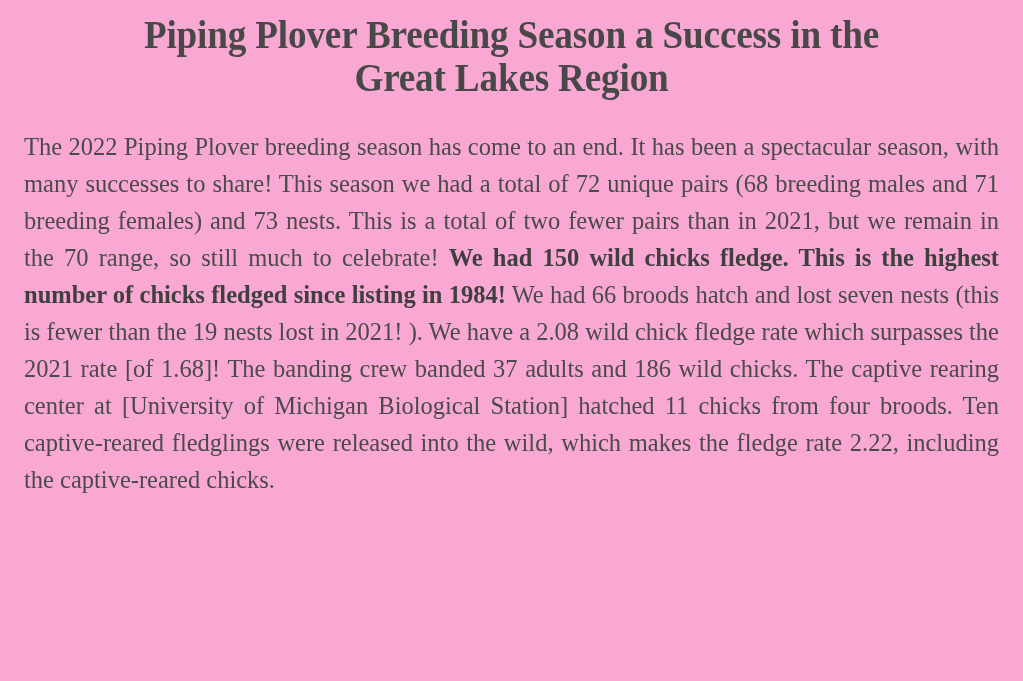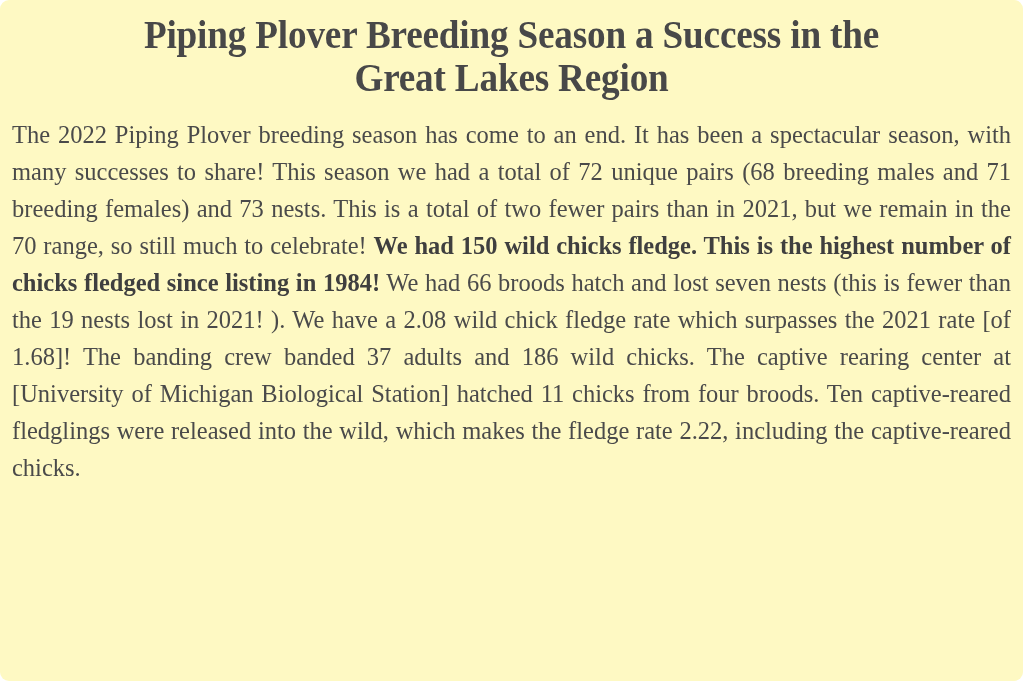--- a/index.html
+++ b/index.html
@@ -14,41 +14,40 @@
     font-family: "Liberation Serif", "DejaVu Serif", serif;
     color: #4a4a4a;
     -webkit-font-smoothing: antialiased;
   }
 
   .page {
     box-sizing: border-box;
     width: 1023px;
     height: 681px;
     padding: 0 12px;
-    background: #fef9c3;
-    border-radius: 9px;
+    background: #f9a8d4;
   }
 
   .article-title {
     margin: 0;
     padding-top: 13px;
     text-align: center;
     font-family: "Liberation Serif", "DejaVu Serif", serif;
     font-weight: bold;
     font-size: 40px;
     line-height: 43px;
     letter-spacing: -0.2px;
     color: #484848;
     transform: scaleX(0.93);
     transform-origin: center top;
     white-space: pre-line;
   }
 
   .article-body {
-    margin: 0;
+    margin: 12px;
     padding-top: 17px;
   }
 
   .body-paragraph {
     margin: 0;
     text-align: justify;
     text-justify: inter-word;
     font-size: 24.5px;
     line-height: 37px;
     color: #4a4a4a;

